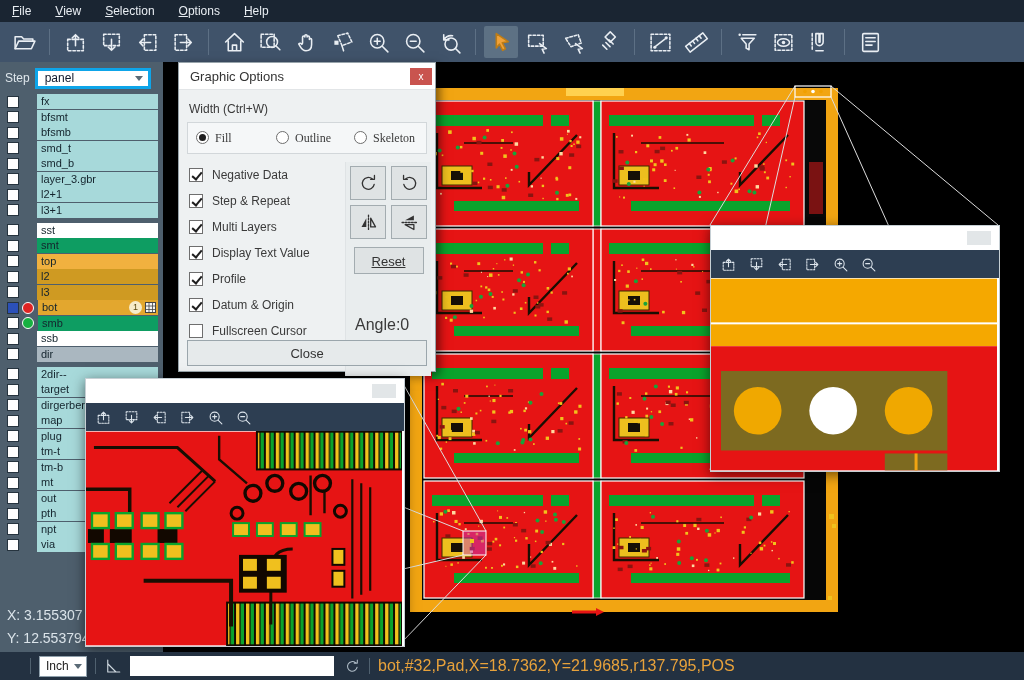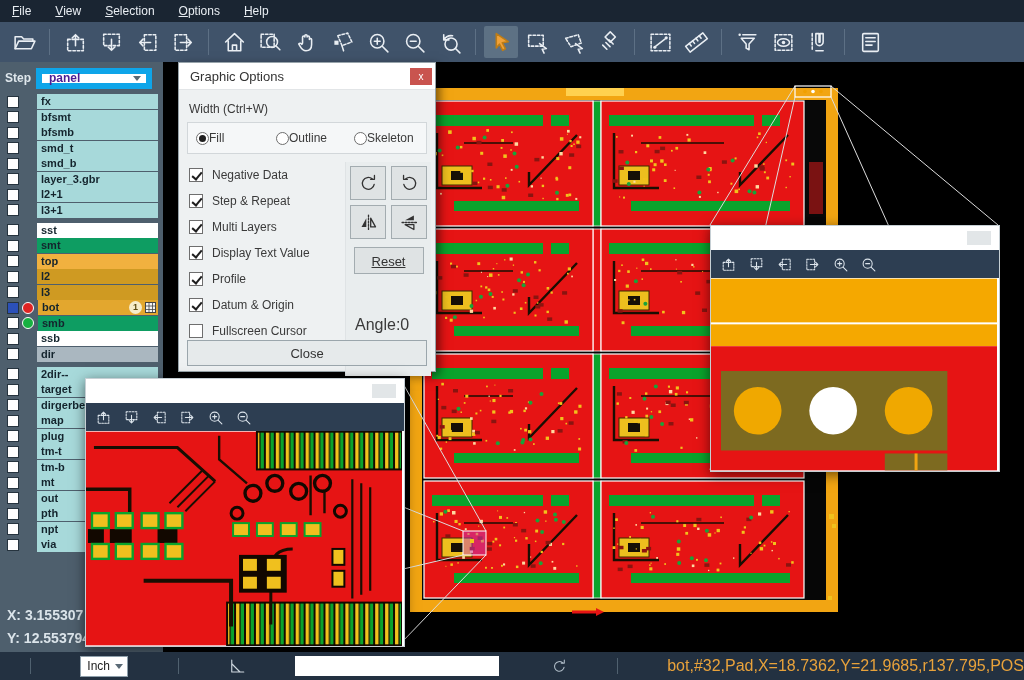--- a/index.html
+++ b/index.html
@@ -14,63 +14,63 @@
   .toolbar{position:absolute;left:0;top:22px;width:1024px;height:40px;background:#40536a;
            display:flex;align-items:center;padding-left:6px;box-sizing:border-box;}
   .tbtn{width:34px;height:32px;display:flex;align-items:center;justify-content:center;
         color:#e9eef3;margin:0 1px;border-radius:2px;}
   .tbtn.hl{background:#5d7184;}
   .tsep{width:1px;height:26px;background:#5d7085;margin:0 7px;}
   .ic{width:25px;height:25px;display:block;}
   
   .canvas-svg{position:absolute;left:163px;top:62px;z-index:1;}
   
-  .sidebar{position:absolute;left:0;top:62px;width:163px;height:590px;background:#4e5f6d;z-index:2;font-weight:bold;}
+  .sidebar{position:absolute;left:0;top:62px;width:163px;height:590px;background:#4e5f6d;z-index:2;}
   .steprow{height:32px;display:flex;align-items:center;padding-left:5px;box-sizing:border-box;gap:5px;}
   .step-label{color:#dfe7ec;font-size:12px;}
-  .step-select{width:116px;height:21px;background:#fff;border:6px solid #0ea5e9;font-size:12px;
-               color:#4c1d95;display:flex;align-items:center;justify-content:space-between;
+  .step-select{width:116px;height:21px;background:#fff;border:3px solid #0ea5e9;font-size:12px;
+               color:#0f172a;display:flex;align-items:center;justify-content:space-between;
                padding:0 5px 0 7px;box-sizing:border-box;}
   .chev{width:0;height:0;border-left:4px solid transparent;border-right:4px solid transparent;
         border-top:5px solid #5a6a76;}
   .lgroup{margin-bottom:5px;}
   .lrow{display:flex;align-items:center;height:15px;margin-bottom:0.5px;}
   .lcheck{width:10px;height:10px;background:#fff;border:1px solid #26343f;margin-left:7px;flex:0 0 auto;}
   .lcheck.sel{background:#2b50b8;}
   .lind{width:10px;height:10px;border-radius:50%;margin-left:3px;flex:0 0 auto;border:1px solid #fff;}
   .lspace{width:14px;flex:0 0 auto;}
   .lname{margin-left:4px;flex:1;height:15px;line-height:15px;font-size:11px;color:#14242d;
          padding-left:4px;box-sizing:border-box;margin-right:5px;display:flex;align-items:center;justify-content:center;}
   .lbl{flex:1;white-space:nowrap;overflow:hidden;}
   .badge{width:13px;height:13px;border-radius:50%;background:#f6ecca;color:#5c4a12;font-size:9px;
          display:flex;align-items:center;justify-content:center;margin-right:3px;flex:0 0 auto;}
   .gridic{margin-right:2px;flex:0 0 auto;display:flex;}
   .coords{position:absolute;left:7px;top:542px;color:#dbe4ea;font-size:14px;line-height:23px;}
   
   .statusbar{position:absolute;left:0;bottom:0;width:1024px;height:28px;background:#233141;z-index:6;
-             display:flex;align-items:center;color:#9fb0bd;box-sizing:border-box;padding-left:22px;justify-content:space-between;}
+             display:flex;align-items:center;color:#9fb0bd;box-sizing:border-box;padding-left:22px;}
   .ssep{width:1px;height:16px;background:#50616f;margin:0 8px;}
   .unit-select{width:48px;height:21px;background:#fff;border:1px solid #8fa0ac;color:#222;font-size:12px;
                display:flex;align-items:center;justify-content:space-between;padding:0 4px 0 6px;box-sizing:border-box;}
   .corner-ic{color:#cfd8df;width:18px;height:18px;}
   .status-input{width:196px;height:20px;background:#fff;border:none;margin-left:8px;font-size:12px;padding:0 4px;}
   .sync-ic{color:#aebbc6;width:17px;height:17px;margin-left:10px;}
   .status-msg{color:#e8a23b;font-size:16px;white-space:nowrap;}
   
   .dialog{position:absolute;left:178px;top:62px;width:258px;height:310px;background:#eef1f2;
           border:1px solid #98a4ab;box-shadow:3px 4px 10px rgba(0,0,0,.55);z-index:4;box-sizing:border-box;}
   .dlg-title{height:26px;background:#fff;display:flex;align-items:center;padding-left:11px;
              font-size:13px;color:#333;border-bottom:1px solid #e2e5e7;}
   .dlg-close{margin-left:auto;margin-right:3px;width:22px;height:17px;background:#c9544f;color:#fff;
              font-size:10px;display:flex;align-items:center;justify-content:center;}
   .dlg-body{position:relative;height:282px;font-size:12px;color:#3a3a3a;}
   .width-label{position:absolute;left:10px;top:12px;}
   .radio-box{position:absolute;left:8px;top:32px;width:240px;height:32px;border:1px solid #d2d7da;
              background:#f5f7f8;display:flex;align-items:center;box-sizing:border-box;}
-  .radio-item{display:flex;align-items:flex-end;position:absolute;}
+  .radio-item{display:flex;align-items:flex-start;gap:6px;position:absolute;font-family:Liberation Serif, serif;}
   .radio{width:13px;height:13px;border:1px solid #6e6e6e;border-radius:50%;background:#fff;box-sizing:border-box;}
   .radio.sel::after{content:"";display:block;width:7px;height:7px;margin:2px;background:#1e1e1e;border-radius:50%;}
   .opt-col{position:absolute;left:10px;top:72px;}
   .opt-row{display:flex;align-items:center;gap:9px;height:26px;}
   .cb{width:14px;height:14px;border:1px solid #6e6e6e;background:#fff;position:relative;box-sizing:border-box;}
   .cb.checked::after{content:"";position:absolute;left:3.5px;top:0.5px;width:4px;height:8px;
                      border:solid #1e1e1e;border-width:0 2px 2px 0;transform:rotate(40deg);}
   .right-cluster{position:absolute;left:166px;top:72px;width:86px;height:214px;background:#e9edee;
                  border-left:1px solid #dfe3e5;box-sizing:border-box;padding-top:4px;}
   .xf-row{display:flex;gap:5px;justify-content:center;margin-bottom:5px;}

